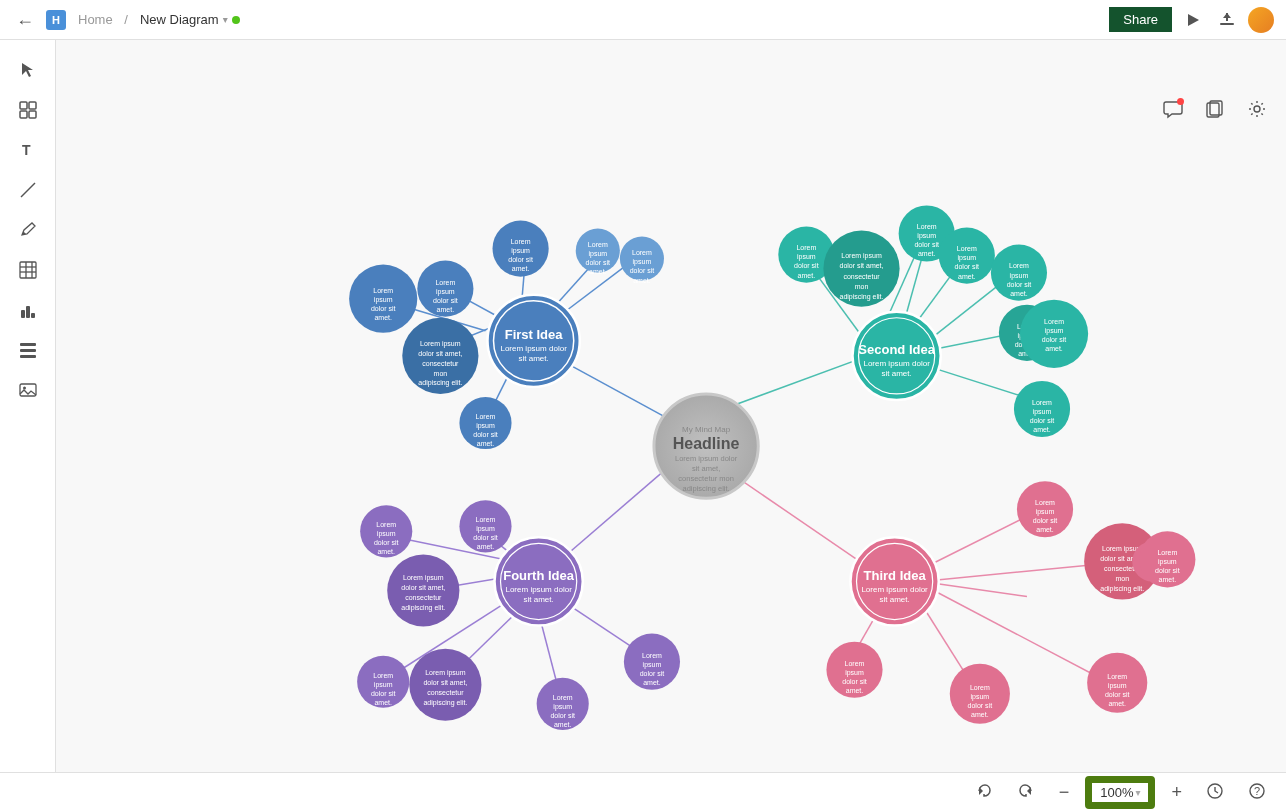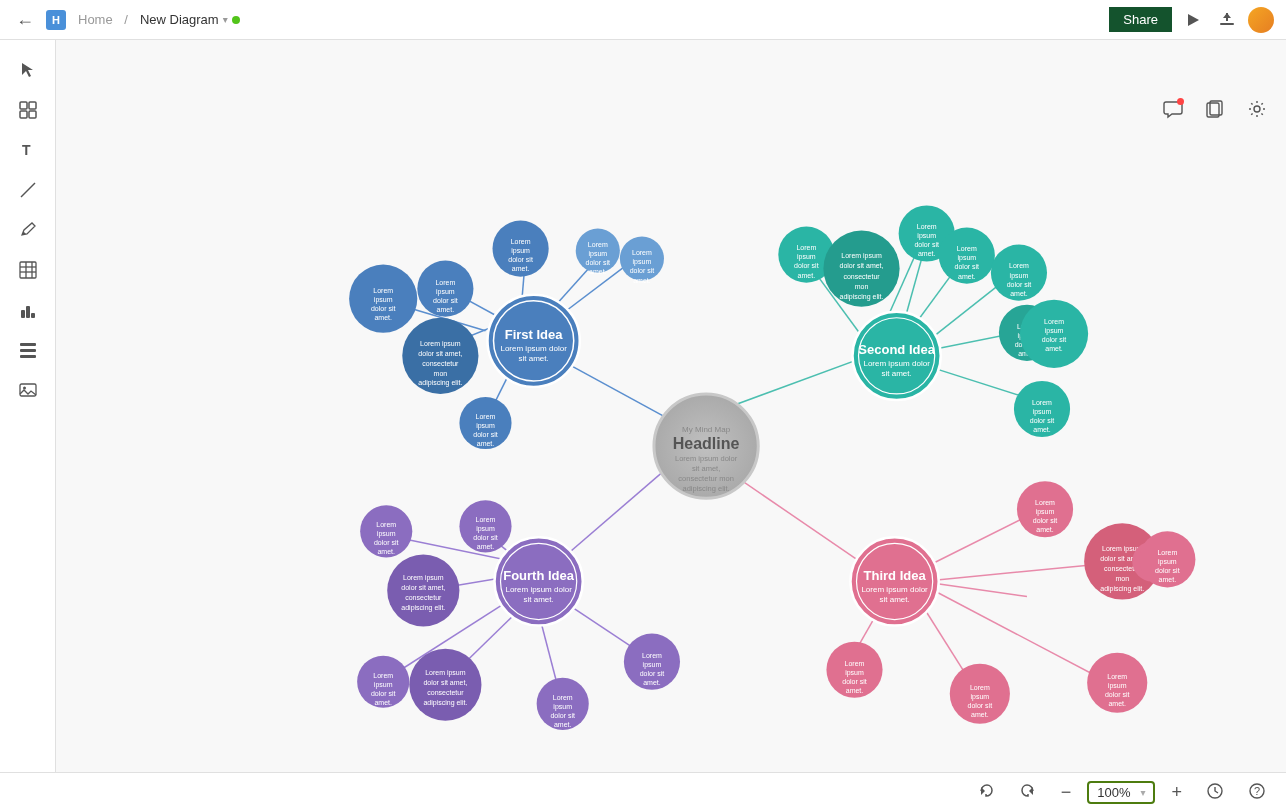--- a/index.html
+++ b/index.html
@@ -45,21 +45,21 @@
     }
 
     
     #statusbar {
       position: absolute; bottom: 0; left: 0; right: 0; height: 40px;
       background: #fff; border-top: 1px solid #e0e0e0;
       display: flex; align-items: center; justify-content: flex-end;
       padding: 0 12px; gap: 8px; z-index: 100;
     }
     .statusbar-btn { background: none; border: none; cursor: pointer; color: #555; padding: 4px 8px; font-size: 16px; border-radius: 4px; }
-    .zoom-display { font-size: 13px; color: #333; display: flex; align-items: center; gap: 10px; border: 2px solid #4d7c0f; border-radius: 4px; padding: 2px 8px; cursor: pointer; }
+    .zoom-display { font-size: 13px; color: #333; display: flex; align-items: center; gap: 2px; border: 7px solid #4d7c0f; border-radius: 4px; padding: 2px 8px; cursor: pointer; }
 
     
     #floating-icons {
       position: absolute; top: 52px; right: 12px;
       display: flex; gap: 8px; z-index: 50;
     }
     .float-icon-btn {
       width: 34px; height: 34px; background: none; border: none; cursor: pointer;
       color: #555; font-size: 18px; display: flex; align-items: center; justify-content: center;
       border-radius: 4px;

